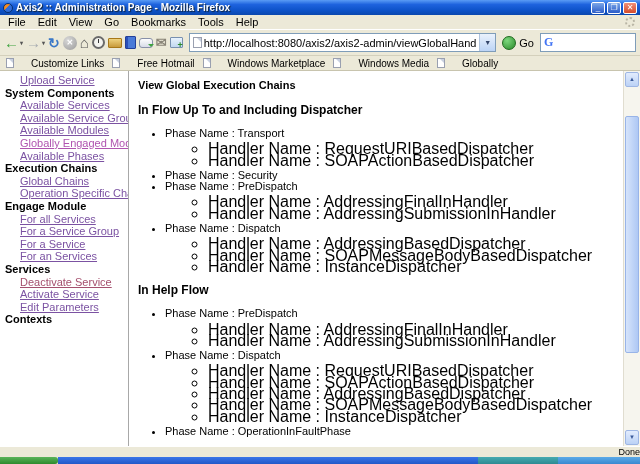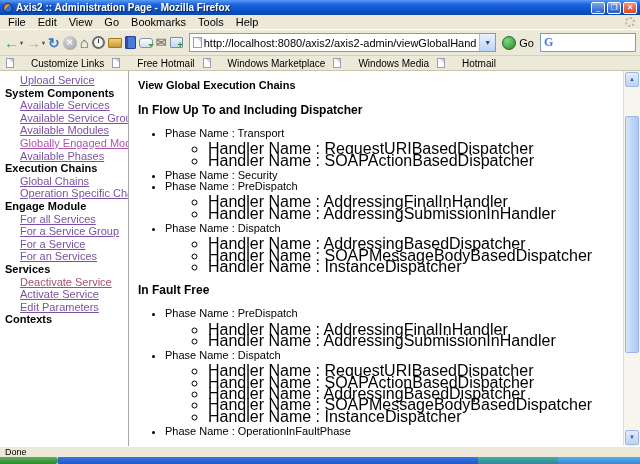--- a/index.html
+++ b/index.html
@@ -190,21 +190,21 @@
   .sb-thumb {
     position:absolute; top:28px; height:237px; left:1px; right:1px;
     background:linear-gradient(90deg,#D6E4FB,#AEC8F4);
     border:1px solid #98B4E8; border-radius:2px;
   }
 
   
   .statusbar {
     height:11px; flex:0 0 11px; background:#ECE9D8;
     border-top:1px solid #fff; font-size:9px; color:#000;
-    display:flex; align-items:center; padding-left:5px;
+    display:flex; align-items:center; padding-left:5px;justify-content:flex-end;
   }
 
   
   .taskbar { height:7px; flex:0 0 7px; display:flex; }
   .tb-start { width:58px; background:linear-gradient(180deg,#5AB35A,#2E8A2E); border-radius:0 3px 3px 0; }
   .tb-main { flex:1; background:linear-gradient(180deg,#3A75E8,#2258C8); }
   .tb-teal { width:80px; background:linear-gradient(180deg,#46AAB0,#2E8A92); }
   .tb-tray { width:82px; background:linear-gradient(180deg,#5AAAE8,#3A88D0); }
 </style>
 </head>
@@ -301,21 +301,21 @@
       <span class="bookmark">
         <span class="bm-icon"></span>
         <span>Windows Marketplace</span>
       </span>
       <span class="bookmark">
         <span class="bm-icon"></span>
         <span>Windows Media</span>
       </span>
       <span class="bookmark">
         <span class="bm-icon"></span>
-        <span>Hotmail</span>
+        <span>Globally</span>
       </span>
     </div>
 
   <div class="content">
     <div class="sidebar" id="sidebar">
         <div class="side-link" style="color: rgb(123, 82, 162);">Upload Service</div>
         <div class="side-header">System Components</div>
         <div class="side-link" style="color: rgb(123, 82, 162);">Available Services</div>
         <div class="side-link" style="color: rgb(123, 82, 162);">Available Service Groups</div>
         <div class="side-link" style="color: rgb(123, 82, 162);">Available Modules</div>
@@ -347,21 +347,21 @@
           <li>Phase Name : PreDispatch<ul class="handler-list">
               <li>Handler Name : AddressingFinalInHandler</li>
               <li>Handler Name : AddressingSubmissionInHandler</li>
             </ul></li>
           <li>Phase Name : Dispatch<ul class="handler-list">
               <li>Handler Name : AddressingBasedDispatcher</li>
               <li>Handler Name : SOAPMessageBodyBasedDispatcher</li>
               <li>Handler Name : InstanceDispatcher</li>
             </ul></li>
         </ul>
-        <div class="section-h3">In Fault Free</div>
+        <div class="section-h3">In Help Flow</div>
         <ul class="phase-list">
           <li>Phase Name : PreDispatch<ul class="handler-list">
               <li>Handler Name : AddressingFinalInHandler</li>
               <li>Handler Name : AddressingSubmissionInHandler</li>
             </ul></li>
           <li>Phase Name : Dispatch<ul class="handler-list">
               <li>Handler Name : RequestURIBasedDispatcher</li>
               <li>Handler Name : SOAPActionBasedDispatcher</li>
               <li>Handler Name : AddressingBasedDispatcher</li>
               <li>Handler Name : SOAPMessageBodyBasedDispatcher</li>

